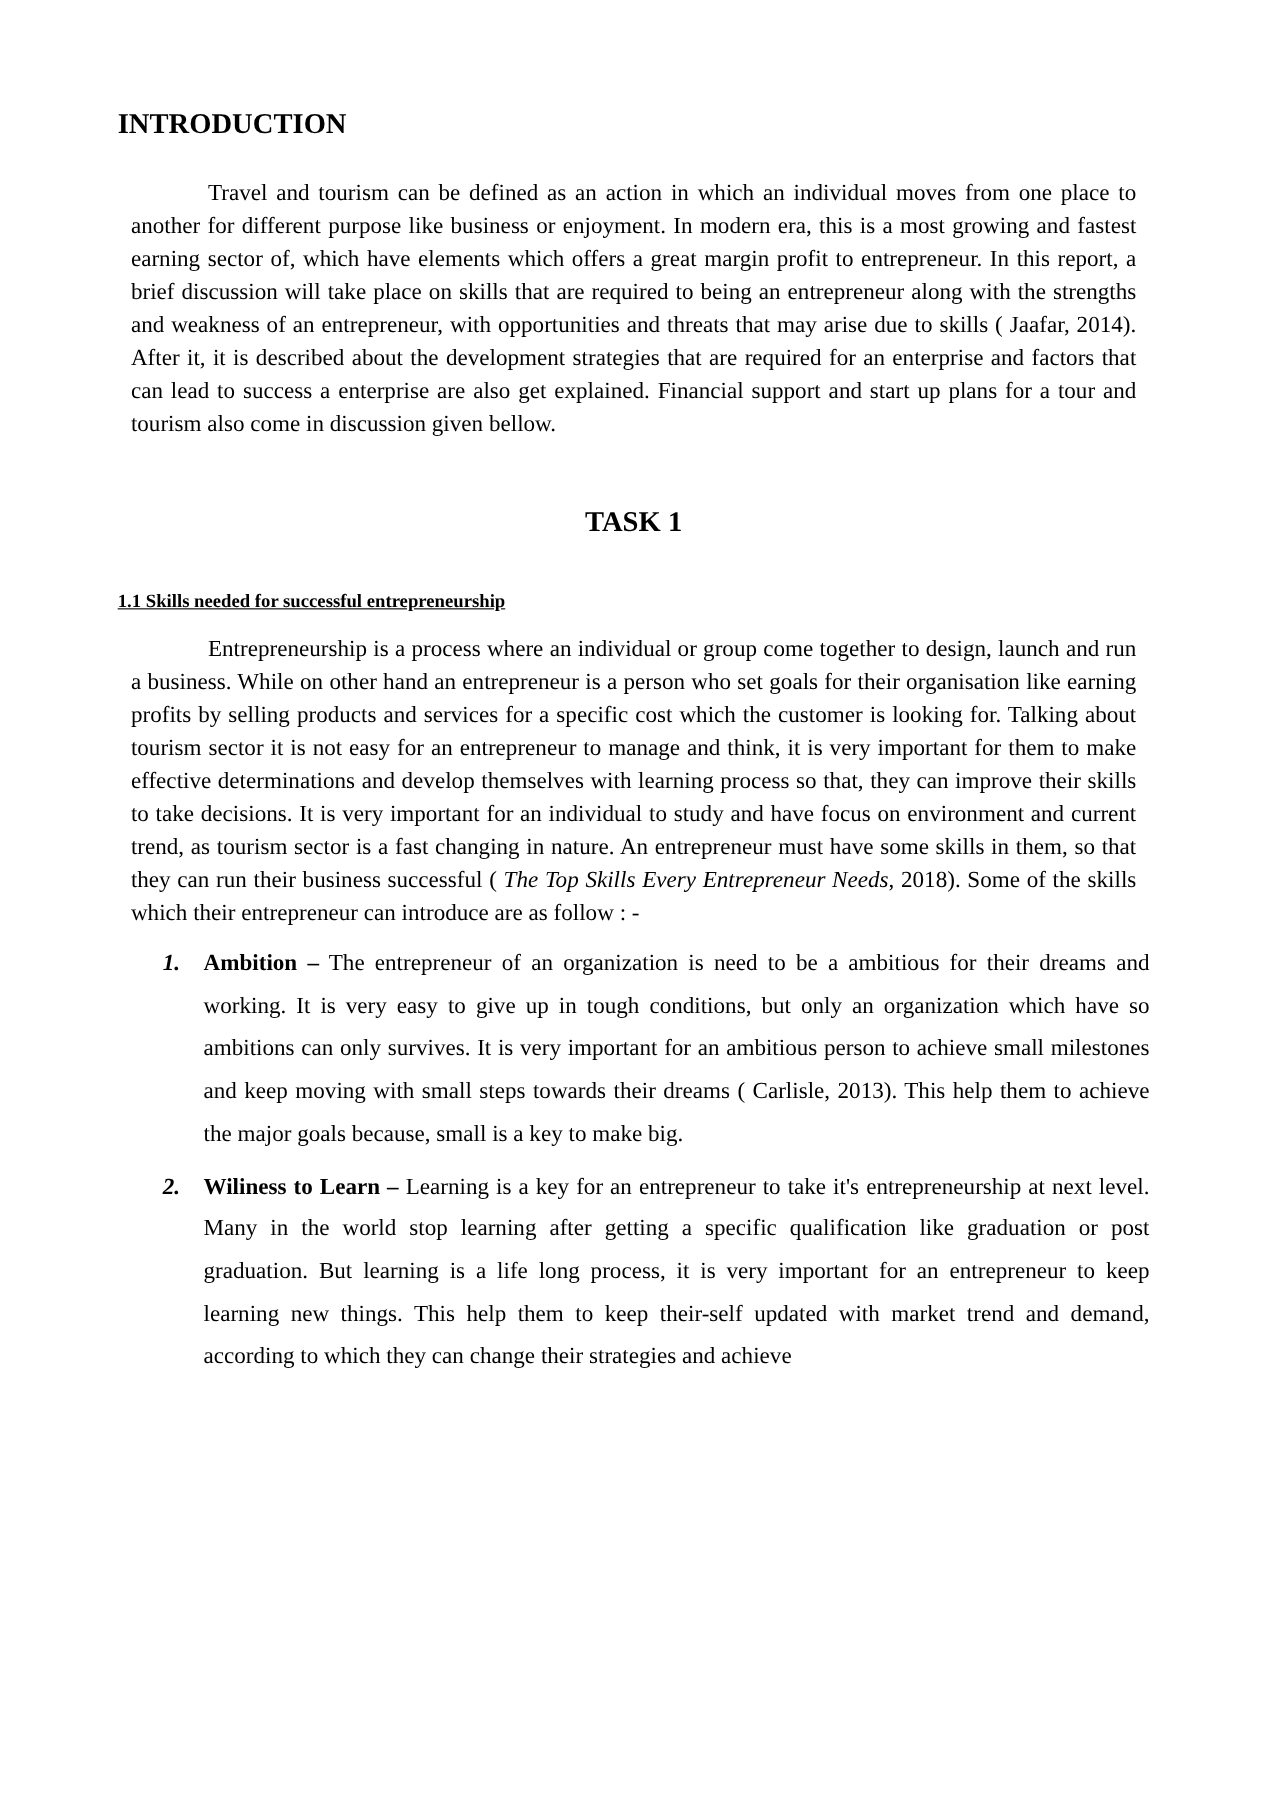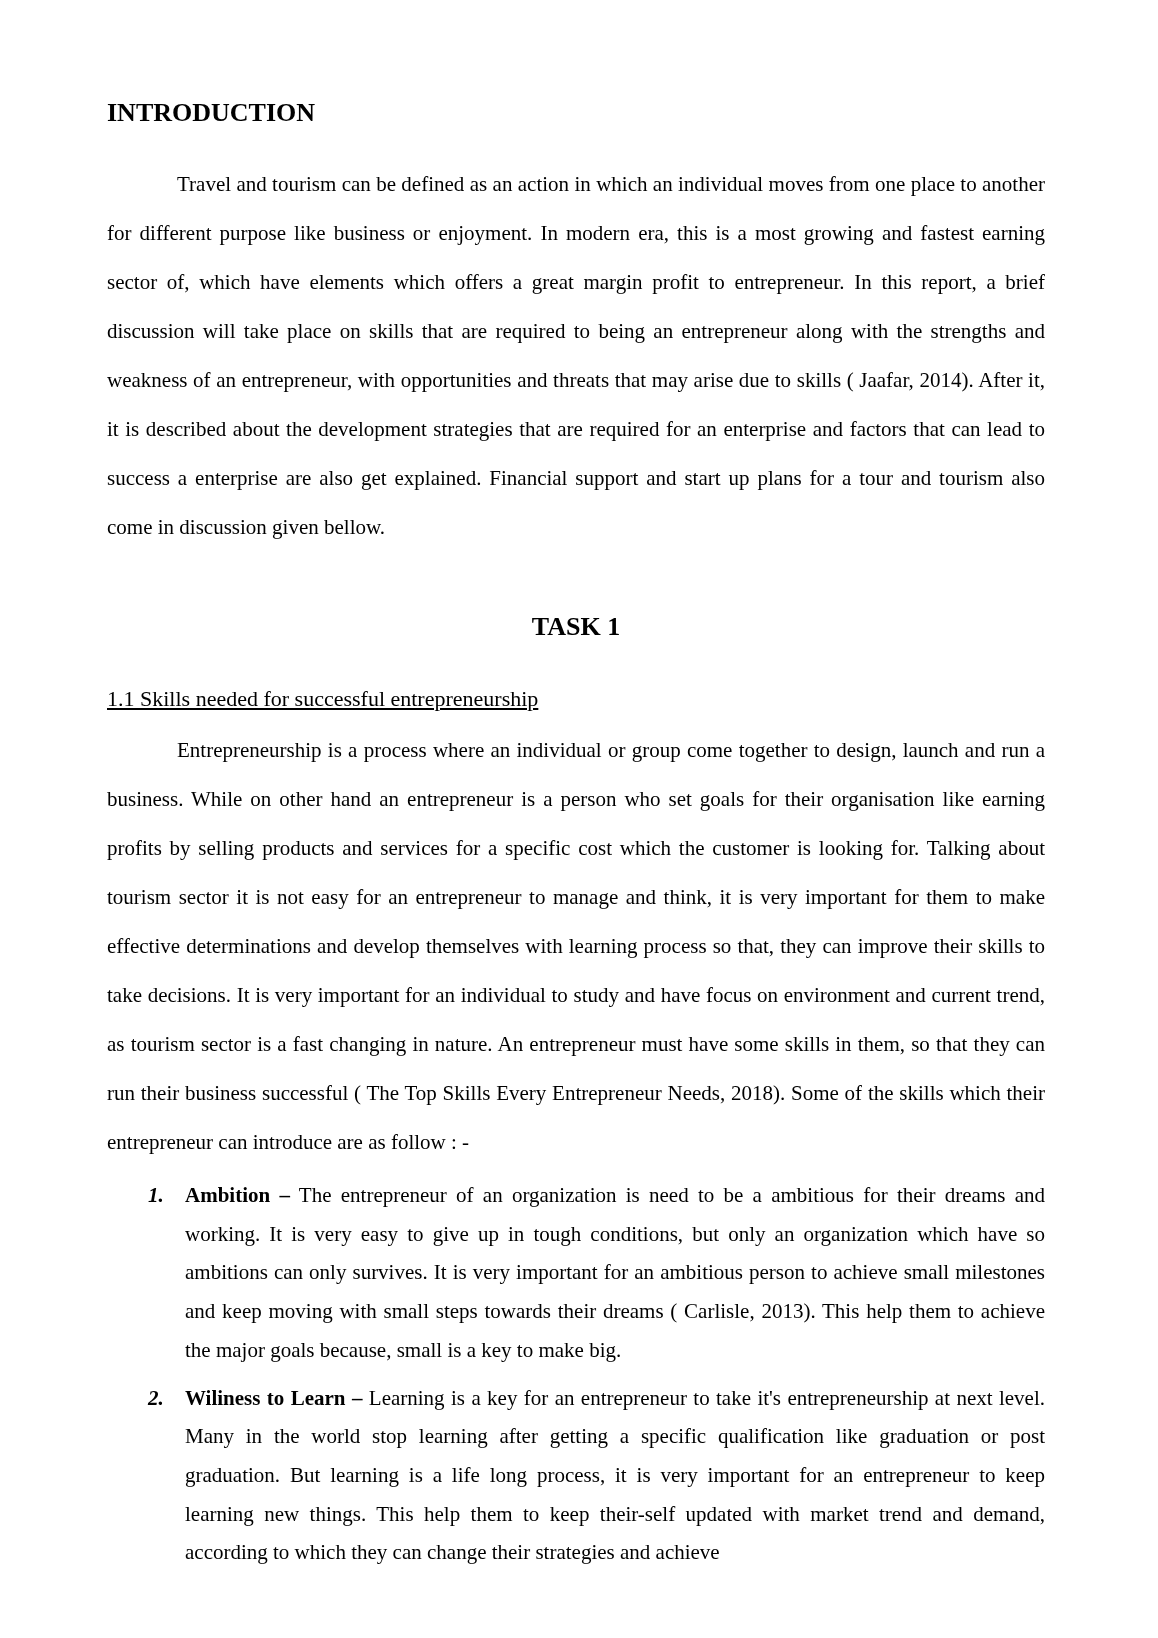--- a/index.html
+++ b/index.html
@@ -23,36 +23,36 @@
     font-weight: bold;
     line-height: 34px;
     margin: 0 0 30px 0;
   }
   .h1-task {
     margin-top: 58px;
     margin-bottom: 0;
     text-align: center;
   }
   .h2 {
-    font-size: 22px;
-    font-weight: normal;
+    font-size: 17px;
+    font-weight: bold;
     text-decoration: underline;
     line-height: 30px;
     margin: 40px 0 12px 0;
   }
   .para {
     font-size: 21px;
-    line-height: 49px;
+    line-height: 30px;
     text-align: justify;
-    margin: 0;
+    margin: 12px;
   }
   .para.indented {
     text-indent: 70px;
   }
-  .italic { }
+  .italic { font-style: italic; }
   .numbered-list {
     margin-top: 6px;
   }
   .list-item {
     display: flex;
     margin-top: 9px;
     font-size: 21px;
     line-height: 38.7px;
   }
   .list-marker {

